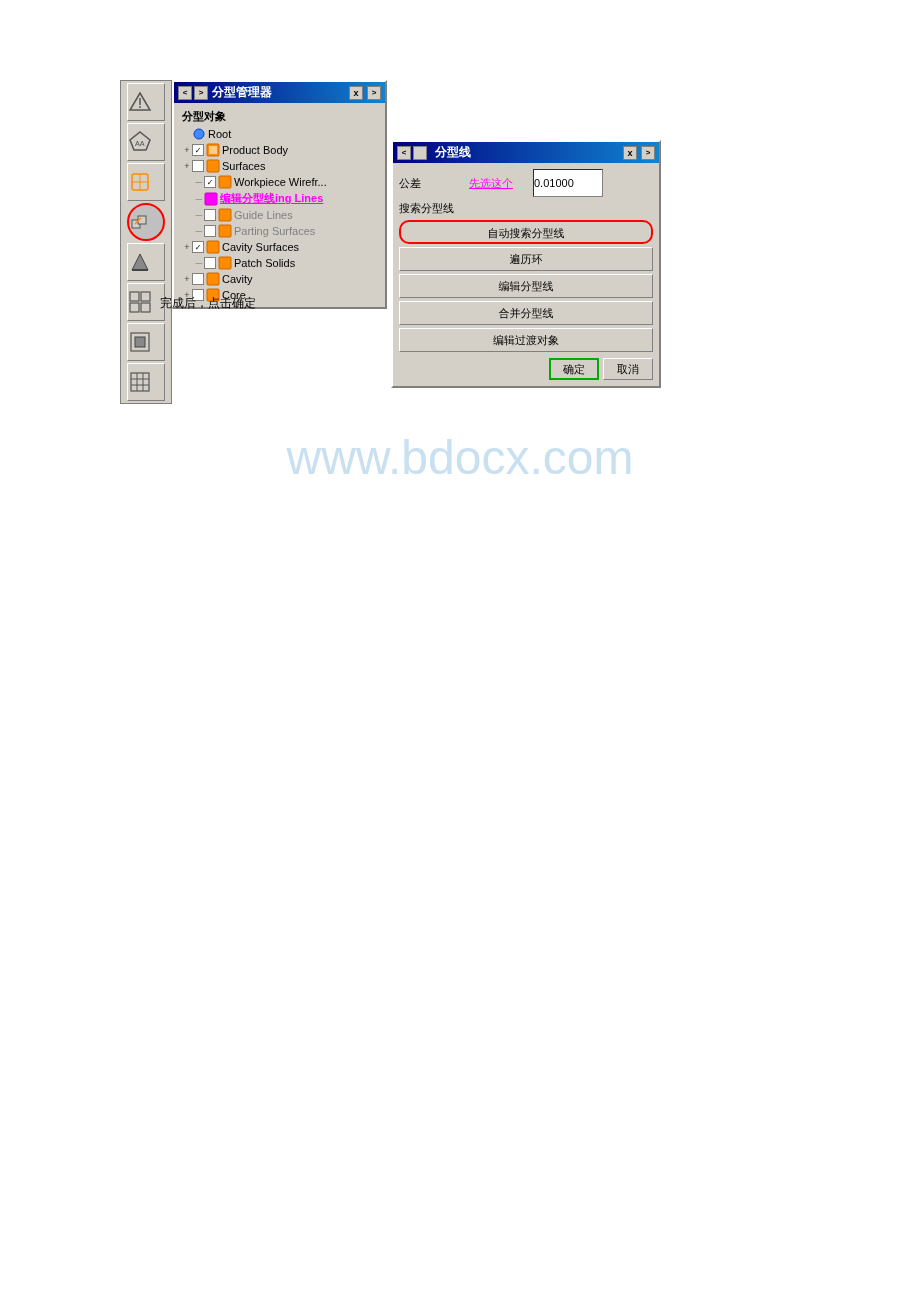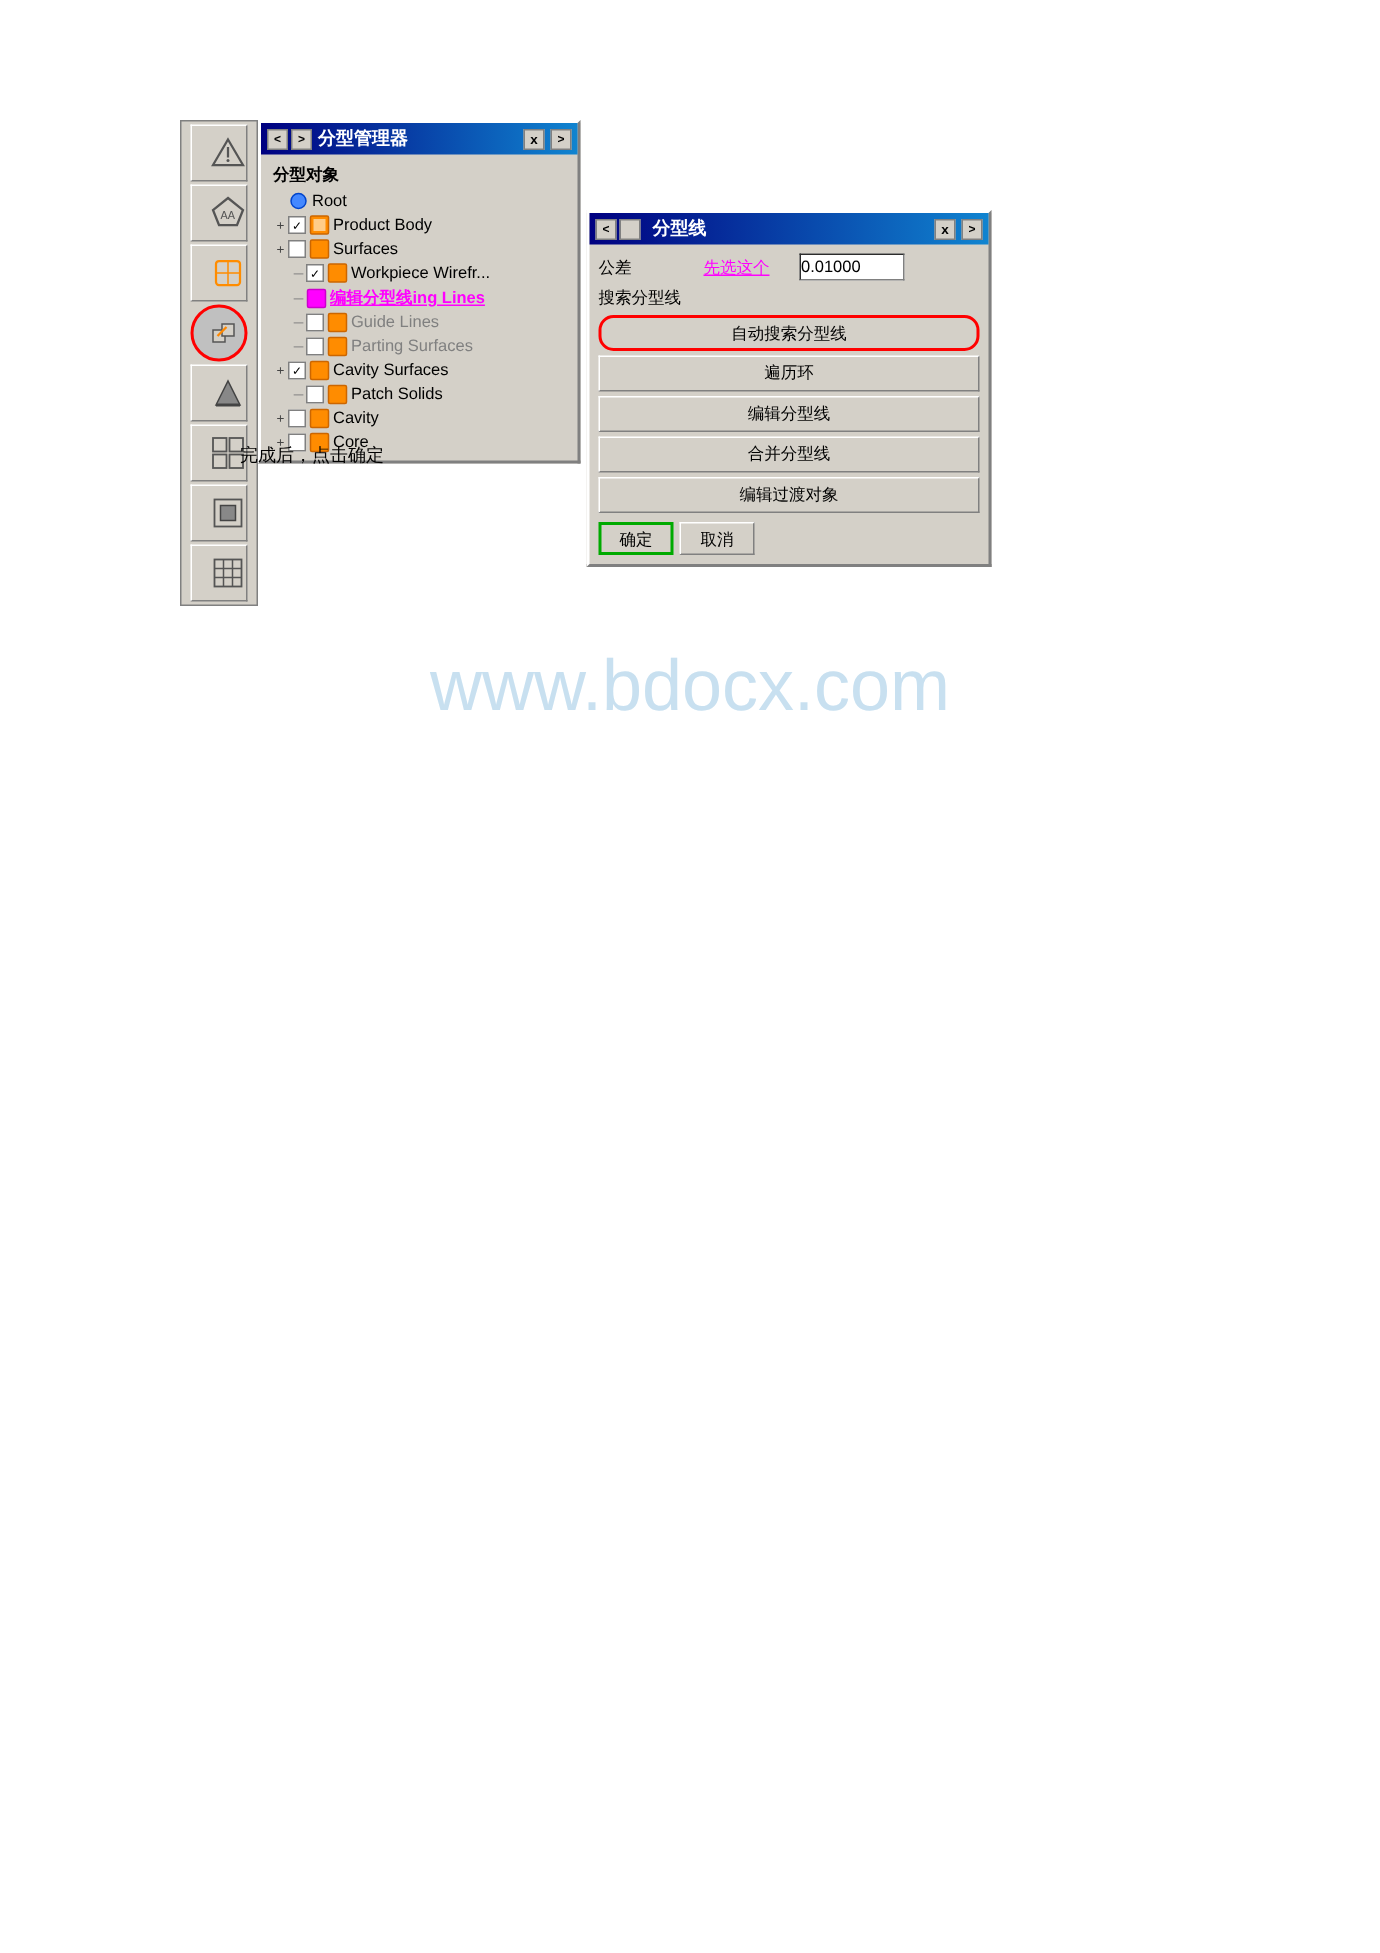--- a/index.html
+++ b/index.html
@@ -35,21 +35,21 @@
 
     .toolbar-btn {
       width: 38px;
       height: 38px;
       background: #d4d0c8;
       border: 1px solid #808080;
       border-top-color: #ffffff;
       border-left-color: #ffffff;
       display: flex;
       align-items: center;
-      justify-content: flex-end;
+      justify-content: flex-start;
       cursor: pointer;
       font-size: 18px;
       font-family: Liberation Mono, monospace;
     }
 
     .toolbar-btn.active {
       background: #c0c0c0;
       border: 2px solid #ff0000;
       border-radius: 50%;
     }
@@ -203,21 +203,21 @@
     }
 
     .form-label {
       font-size: 11px;
       color: #000;
       min-width: 50px;
     }
 
     .form-input {
       width: 70px;
-      height: 18px;
+      height: 28px;
       border: 1px inset #808080;
       background: #fff;
       font-size: 11px;
       padding: 1px 0;
     }
 
     .form-link {
       color: #ff00ff;
       font-size: 11px;
       text-decoration: underline;
@@ -247,20 +247,21 @@
     }
 
     .action-btn.highlighted {
       border: 2px solid #ff0000;
       border-radius: 10px;
       color: #000;
     }
 
     .bottom-buttons {
       display: flex;
+      justify-content: flex-end;
       gap: 4px;
       margin-top: 6px;
     }
 
     .ok-btn {
       width: 50px;
       height: 22px;
       background: #d4d0c8;
       border: 2px solid #00aa00;
       font-size: 11px;

